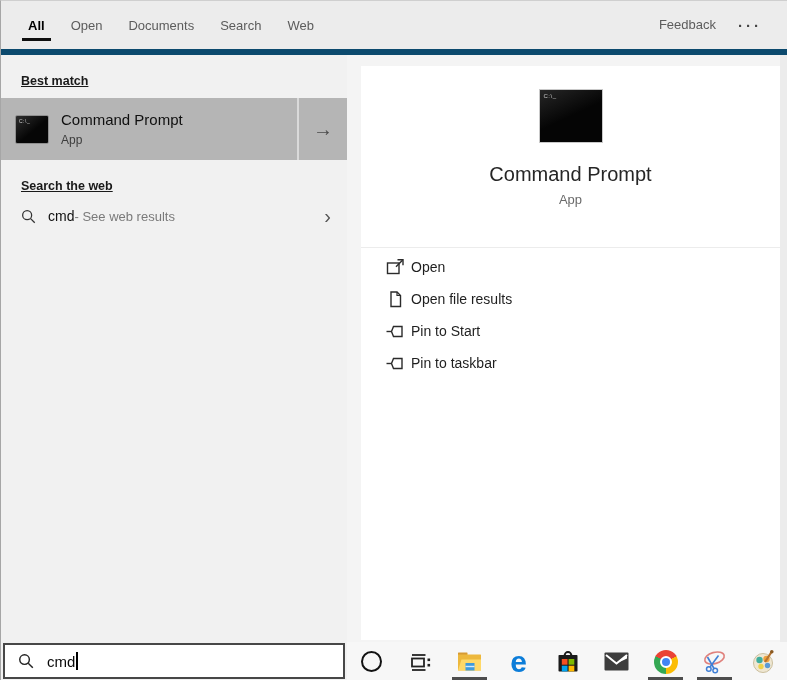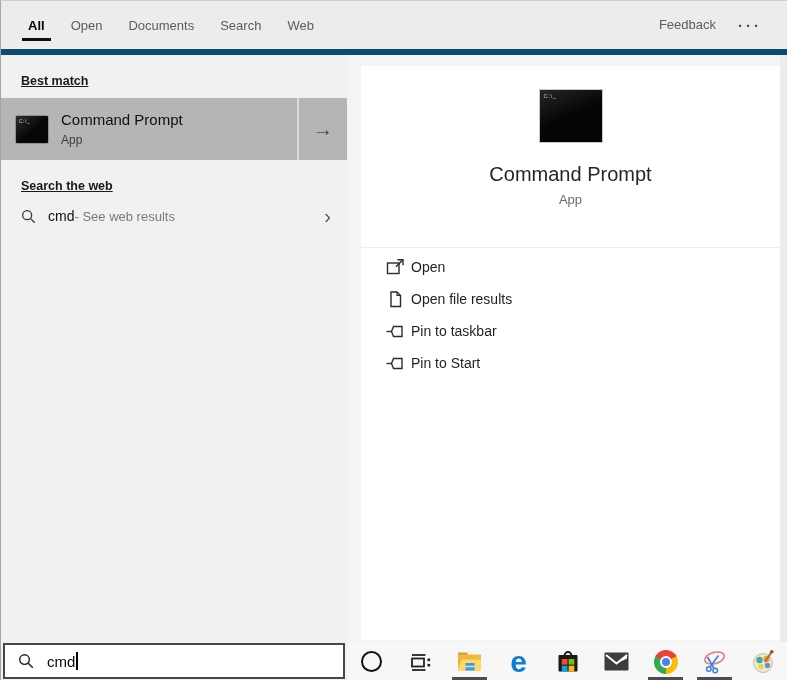--- a/index.html
+++ b/index.html
@@ -147,28 +147,28 @@
           <path d="M5,2 h6 l3.5,3.5 v11 h-9.5 z" fill="none" stroke="currentColor" stroke-width="1.4"></path>
           <polyline points="11,2 11,5.5 14.5,5.5" fill="none" stroke="currentColor" stroke-width="1.2"></polyline>
         </svg>
         <span class="action-label">Open file results</span>
       </div>
       <div class="action-row">
         <svg viewBox="0 0 19 19">
           <line x1="0.5" y1="9.5" x2="5.5" y2="9.5" stroke="currentColor" stroke-width="1.4"></line>
           <polygon points="7.5,4.5 16,4.5 16,14.5 7.5,14.5 5.5,9.5" fill="none" stroke="currentColor" stroke-width="1.4"></polygon>
         </svg>
-        <span class="action-label">Pin to taskbar</span>
+        <span class="action-label">Pin to Start</span>
       </div>
       <div class="action-row">
         <svg viewBox="0 0 19 19">
           <line x1="0.5" y1="9.5" x2="5.5" y2="9.5" stroke="currentColor" stroke-width="1.4"></line>
           <polygon points="7.5,4.5 16,4.5 16,14.5 7.5,14.5 5.5,9.5" fill="none" stroke="currentColor" stroke-width="1.4"></polygon>
         </svg>
-        <span class="action-label">Pin to Start</span>
+        <span class="action-label">Pin to taskbar</span>
       </div>
     </div>
   </div>
 
   <div class="bottom-left">
     <div class="search-box">
       <svg class="mag" viewBox="0 0 20 20">
         <circle cx="8.2" cy="8.2" r="6" fill="none" stroke="currentColor" stroke-width="1.8"></circle>
         <line x1="12.8" y1="12.8" x2="18.5" y2="18.5" stroke="currentColor" stroke-width="1.8"></line>
       </svg>

